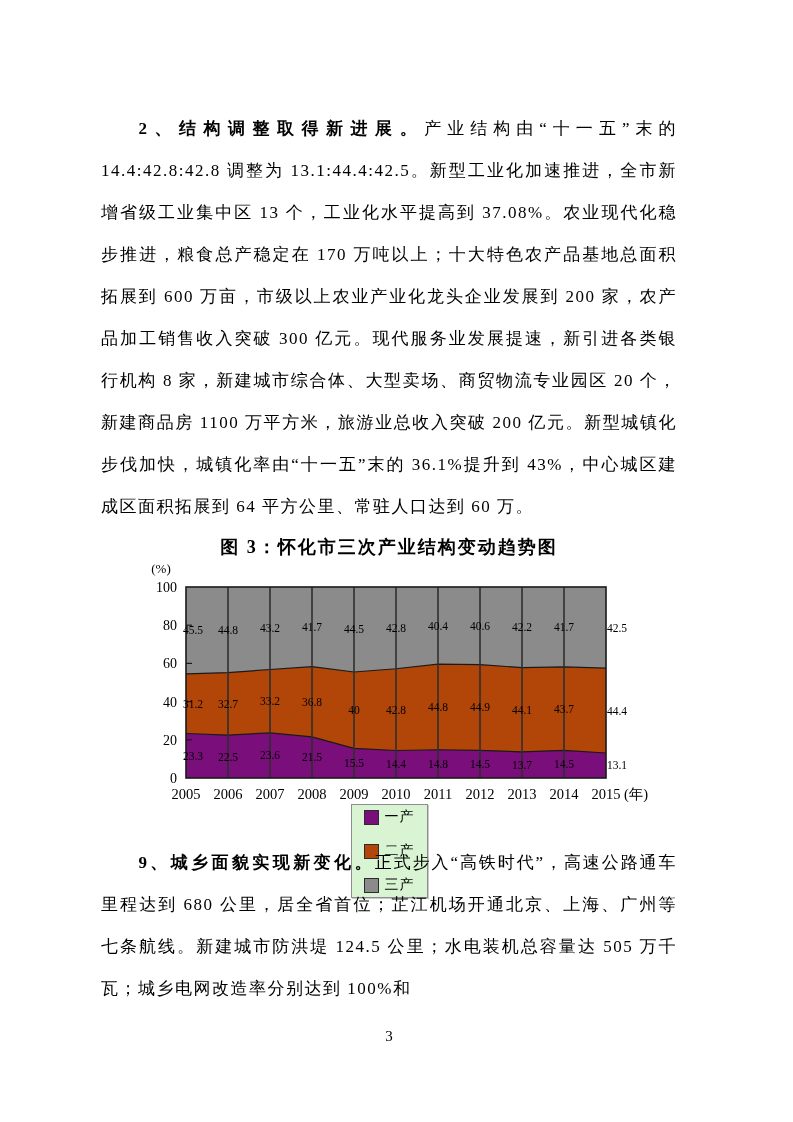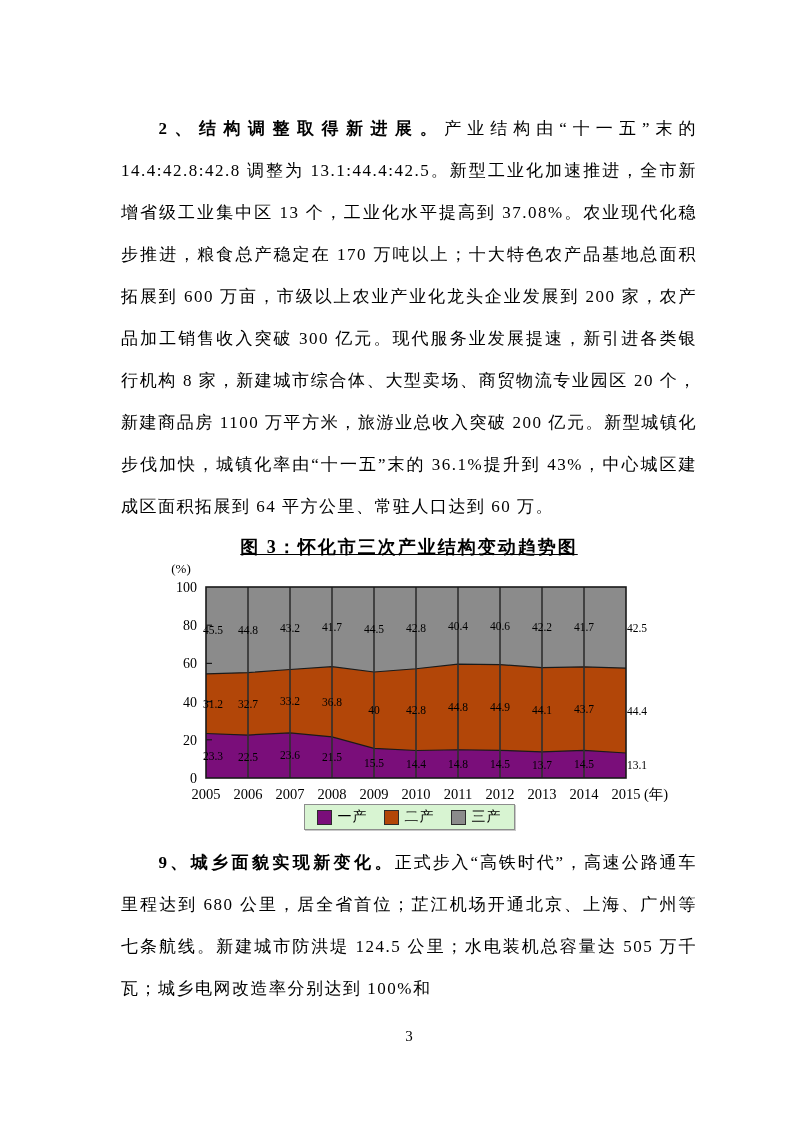--- a/index.html
+++ b/index.html
@@ -1,38 +1,38 @@
 <!DOCTYPE html>
 <html><head>
 <meta charset="utf-8">
 <style>
   html,body{margin:0;padding:0;}
   body{
     width:793px;height:1122px;background:#ffffff;color:#000;
     font-family:"Liberation Serif","DejaVu Serif",serif;
     position:relative;overflow:hidden;
   }
-  .content{position:absolute;left:121px;top:0;width:576px;padding-top:108px;}
+  .content{position:absolute;left:101px;top:0;width:576px;padding-top:108px;}
   p.doc-para{
     margin:0;font-size:17px;line-height:42px;text-align:justify;
     letter-spacing:1.5px;text-indent:2.2em;
   }
   p.doc-para .lead{font-weight:bold;letter-spacing:3px;}
-  figure.chart-figure{margin:6px 0 10px 0;padding:0;text-decoration:underline;}
+  figure.chart-figure{margin:6px 0 10px 0;padding:0;}
   .chart-title{
     text-align:center;font-weight:bold;font-size:18px;letter-spacing:2px;
     margin:4px 0 2px 0;line-height:26px;
   }
   .chart-canvas{position:relative;width:576px;height:240px;}
   #chart-svg{display:block;}
   #chart-svg text{font-family:"Liberation Serif","DejaVu Serif",serif;fill:#000;}
   .legend-wrap{text-align:center;margin-top:2px;height:28px;}
   .legend-box{
     display:inline-flex;align-items:center;gap:16px;
-    border:1px solid #8d8d8d;padding:3px 12px;box-shadow:1px 1px 0 #c9c9c9;
+    border:1px solid #8d8d8d;padding:3px 12px;box-shadow:1px 1px 0 #c9c9c9;flex-direction:column;
   }
   .legend-item{display:inline-flex;align-items:center;gap:6px;font-size:14px;letter-spacing:1px;}
   .swatch{width:13px;height:13px;border:1px solid #2c2c2c;display:inline-block;}
   .para-3{margin-top:14px;}
   .page-num{text-align:center;font-size:15px;margin-top:18px;}
 </style>
 </head>
 <body>
 
 <div class="content">

